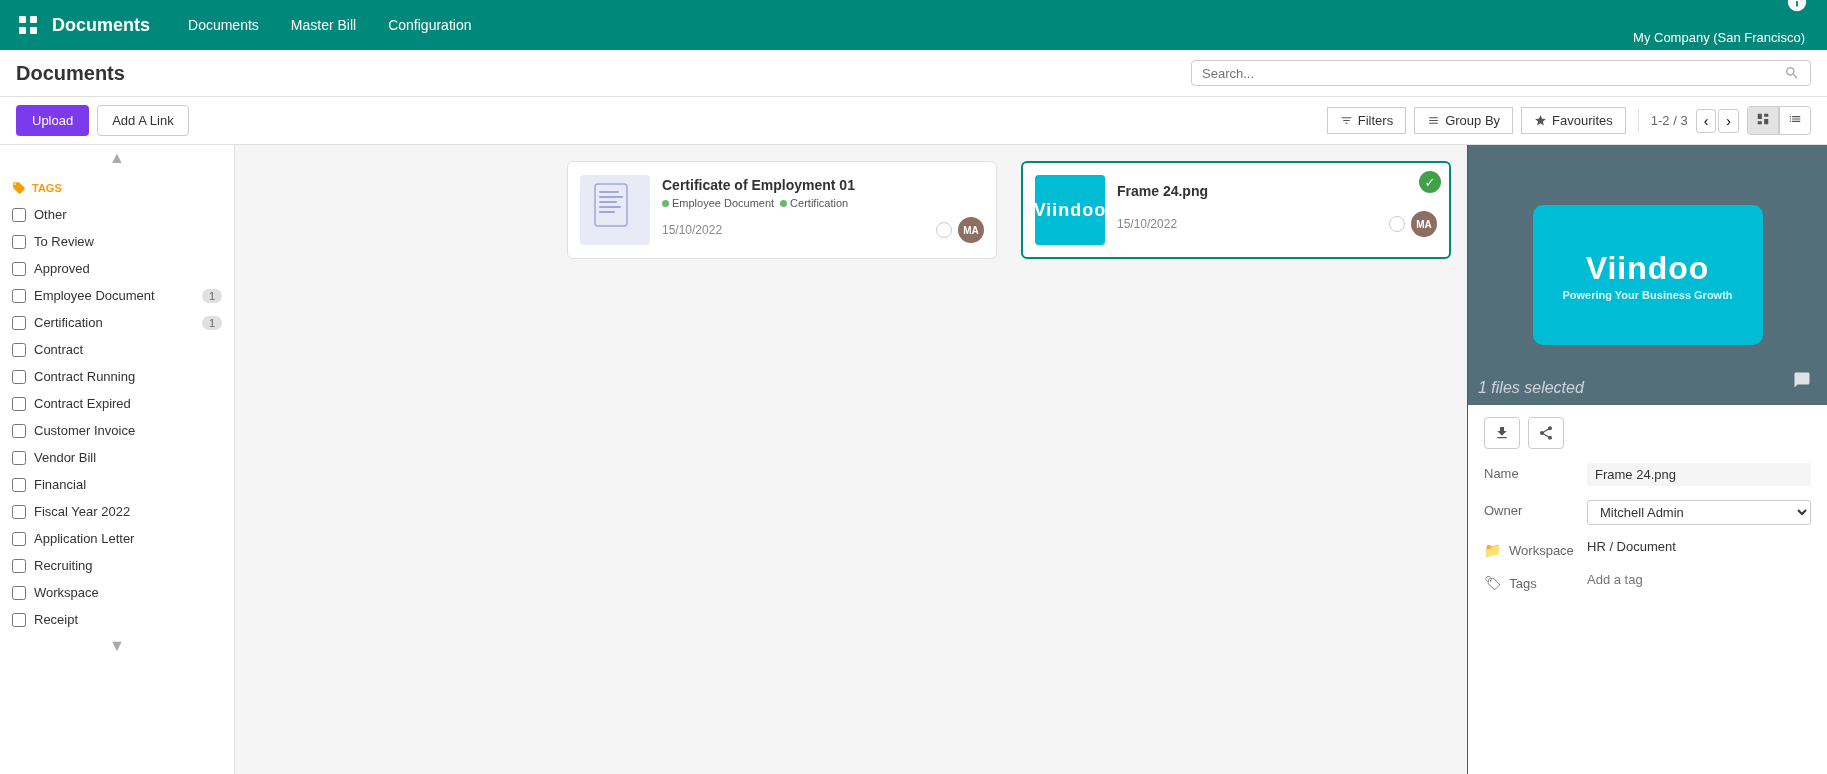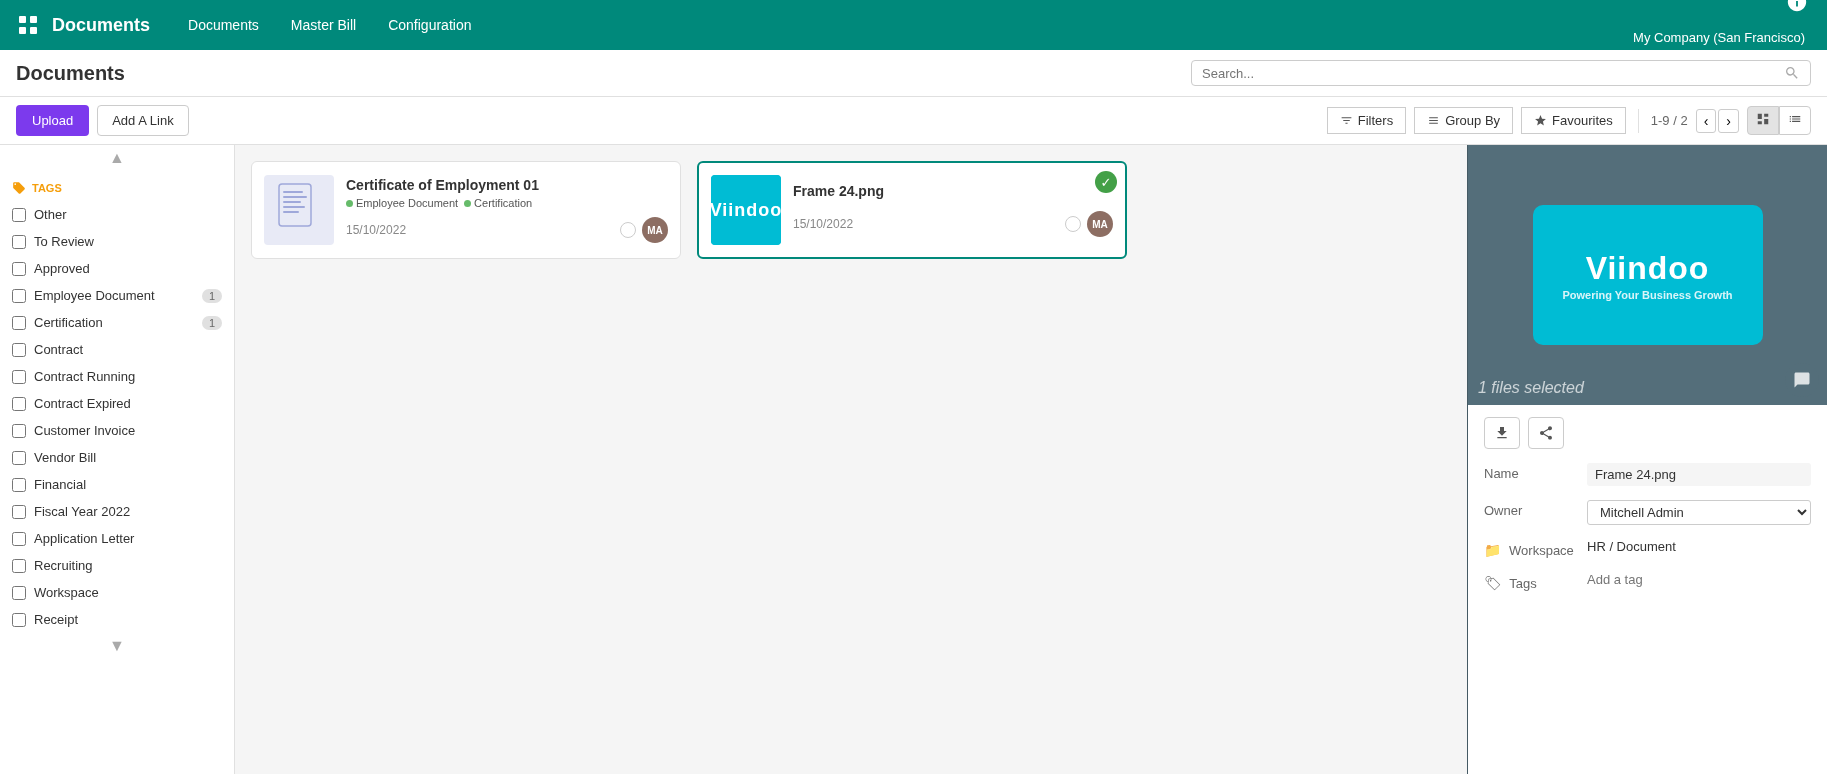--- a/index.html
+++ b/index.html
@@ -120,21 +120,21 @@
     .sidebar-item-label { flex: 1; }
     .sidebar-item-count {
       background: #e0e0e0; border-radius: 10px; padding: 1px 7px; font-size: 11px; color: #666;
     }
     .sidebar-scroll-indicator {
       text-align: center; padding: 4px; color: #aaa; font-size: 16px; cursor: pointer;
     }
 
     
     .doc-area { flex: 1; padding: 16px; overflow-y: auto; background: #f5f5f5; }
-    .doc-grid { display: flex; flex-wrap: wrap; gap: 16px; }
+    .doc-grid { display: flex; flex-wrap: wrap; gap: 24px; justify-content: flex-end; }
 
     
     .doc-card {
       background: white; border: 1px solid #e0e0e0; border-radius: 6px;
       width: 430px; display: flex; align-items: center; padding: 12px;
       gap: 12px; cursor: pointer; position: relative;
     }
     .doc-card.selected { border: 2px solid #00897b; }
     .doc-thumbnail {
       width: 70px; height: 70px; border-radius: 4px; background: #e8eaf6;
@@ -290,21 +290,21 @@
         </svg>
         <span>Group By</span>
       </div>
       <div class="filter-btn">
         <svg width="13" height="13" viewBox="0 0 24 24" fill="#555">
           <path d="M12 17.27L18.18 21l-1.64-7.03L22 9.24l-7.19-.61L12 2 9.19 8.63 2 9.24l5.46 4.73L5.82 21z"></path>
         </svg>
         <span>Favourites</span>
       </div>
       <div style="width:1px;height:24px;background:#e0e0e0;margin:0 4px;"></div>
-      <span class="pagination-info">1-9 / 2</span>
+      <span class="pagination-info">1-2 / 3</span>
       <div class="pagination-nav">
         <button>‹</button>
         <button>›</button>
       </div>
       <div class="view-btns">
         <button class="view-btn active">
           <svg width="14" height="14" viewBox="0 0 24 24" fill="#555">
               <path d="M3 3h7v9H3zm11 0h7v5h-7zm0 9h7v9h-7zM3 16h7v5H3z"></path>
             </svg>
         </button>

